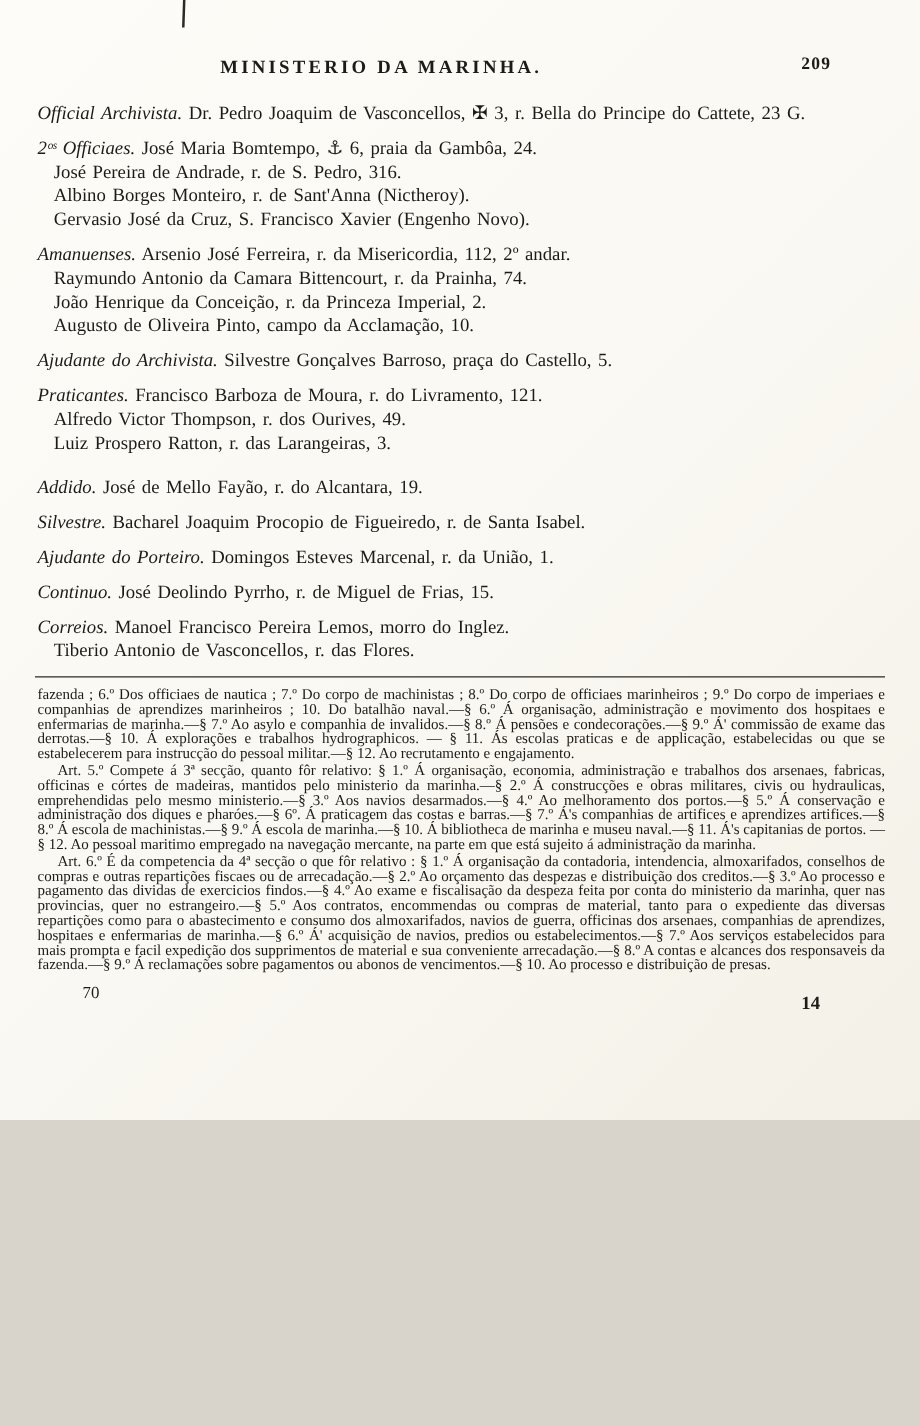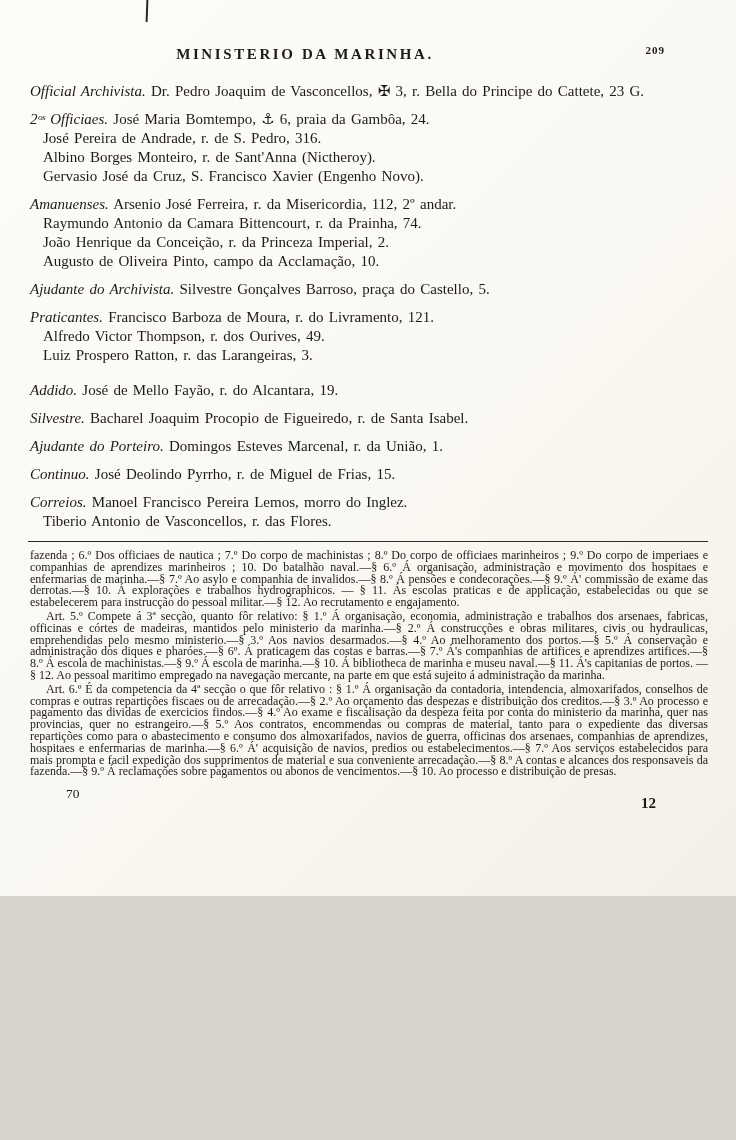--- a/index.html
+++ b/index.html
@@ -24,21 +24,21 @@
   }
   header { position: relative; height: 22px; margin-bottom: 14px; }
   .title {
     display: block; text-align: center;
     font-weight: 700; font-size: 15px; letter-spacing: 2.6px;
     transform: translateX(-64px);
     white-space: nowrap;
   }
   .pagenum {
     position: absolute; right: 43px; top: -2px;
-    font-weight: 700; font-size: 11px; letter-spacing: 1px;
+    font-weight: 700; font-size: 14px; letter-spacing: 1px;
   }
   .directory { margin: 0; }
   .entry {
     margin: 0; font-size: 15px; line-height: 19px;
     word-spacing: 1.5px;
   }
   .labeled { padding-left: 34px; text-indent: -34px; }
   .cont { padding-left: 13px; }
   .gap { margin-top: 9px; }
   .gap-lg { margin-top: 16px; }
@@ -93,15 +93,15 @@
   <hr class="divider">
 
   <section class="footnotes">
       <p class="fn">fazenda ; 6.º Dos officiaes de nautica ; 7.º Do corpo de machinistas ; 8.º Do corpo de officiaes marinheiros ; 9.º Do corpo de imperiaes e companhias de aprendizes marinheiros ; 10. Do batalhão naval.—§ 6.º Á organisação, administração e movimento dos hospitaes e enfermarias de marinha.—§ 7.º Ao asylo e companhia de invalidos.—§ 8.º Á pensões e condecorações.—§ 9.º Á' commissão de exame das derrotas.—§ 10. Á explorações e trabalhos hydrographicos. — § 11. Ás escolas praticas e de applicação, estabelecidas ou que se estabelecerem para instrucção do pessoal militar.—§ 12. Ao recrutamento e engajamento.</p>
       <p class="fn ind">Art. 5.º Compete á 3ª secção, quanto fôr relativo: § 1.º Á organisação, economia, administração e trabalhos dos arsenaes, fabricas, officinas e córtes de madeiras, mantidos pelo ministerio da marinha.—§ 2.º Á construcções e obras militares, civis ou hydraulicas, emprehendidas pelo mesmo ministerio.—§ 3.º Aos navios desarmados.—§ 4.º Ao melhoramento dos portos.—§ 5.º Á conservação e administração dos diques e pharóes.—§ 6º. Á praticagem das costas e barras.—§ 7.º Á's companhias de artifices e aprendizes artifices.—§ 8.º Á escola de machinistas.—§ 9.º Á escola de marinha.—§ 10. Á bibliotheca de marinha e museu naval.—§ 11. Á's capitanias de portos. — § 12. Ao pessoal maritimo empregado na navegação mercante, na parte em que está sujeito á administração da marinha.</p>
       <p class="fn ind">Art. 6.º É da competencia da 4ª secção o que fôr relativo : § 1.º Á organisação da contadoria, intendencia, almoxarifados, conselhos de compras e outras repartições fiscaes ou de arrecadação.—§ 2.º Ao orçamento das despezas e distribuição dos creditos.—§ 3.º Ao processo e pagamento das dividas de exercicios findos.—§ 4.º Ao exame e fiscalisação da despeza feita por conta do ministerio da marinha, quer nas provincias, quer no estrangeiro.—§ 5.º Aos contratos, encommendas ou compras de material, tanto para o expediente das diversas repartições como para o abastecimento e consumo dos almoxarifados, navios de guerra, officinas dos arsenaes, companhias de aprendizes, hospitaes e enfermarias de marinha.—§ 6.º Á' acquisição de navios, predios ou estabelecimentos.—§ 7.º Aos serviços estabelecidos para mais prompta e facil expedição dos supprimentos de material e sua conveniente arrecadação.—§ 8.º A contas e alcances dos responsaveis da fazenda.—§ 9.º Á reclamações sobre pagamentos ou abonos de vencimentos.—§ 10. Ao processo e distribuição de presas.</p>
     </section>
 
   <footer>
     <span class="f-left">70</span>
-    <span class="f-right">12</span>
+    <span class="f-right">14</span>
   </footer>
 </div>
 
 </body></html>

